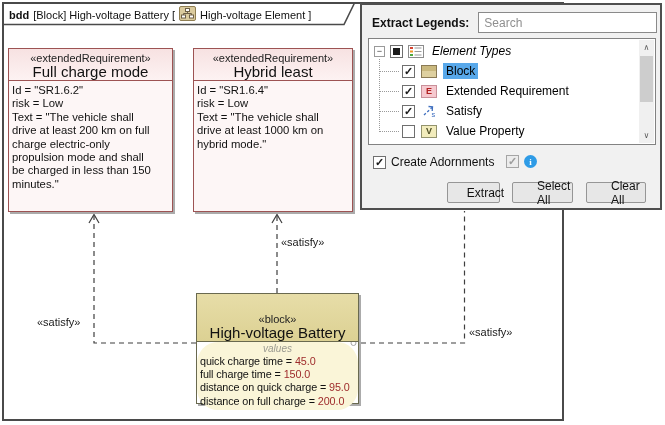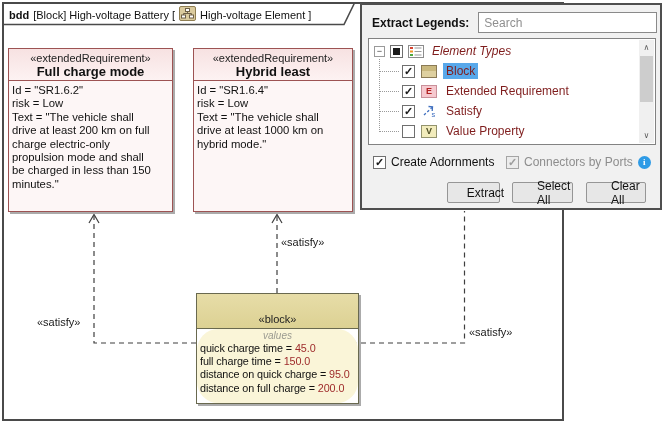--- a/index.html
+++ b/index.html
@@ -21,21 +21,21 @@
   .tab-icon svg{position:absolute;left:1px;top:1px;}
 
   .uml-box{position:absolute;z-index:2;display:flex;flex-direction:column;
            box-shadow:2px 2px 0 #ababab;}
   .req{border:1px solid #9d5353;}
   .req .hd{background:linear-gradient(180deg,#f7e2e2,#fdf2f2);text-align:center;
            padding:3px 2px 2px 2px;border-bottom:1px solid #9d5353;line-height:13px;}
   .req .bd{background:#fdf6f6;flex:1;padding:3px 3px;font-size:11.3px;line-height:13.4px;
            white-space:pre-line;color:#111;}
   .stereo{font-size:11px;color:#222;}
-  .box-name{font-size:13px;font-weight:bold;color:#111;}
+  .box-name{font-size:15px;font-weight:normal;color:#111;}
 
   .blk{border:1px solid #69694f;}
   .blk .hd{background:linear-gradient(180deg,#e7dda8,#dcd193);text-align:center;
            padding:19px 2px 2px 2px;border-bottom:1px solid #69694f;line-height:13px;}
   .blk .bd{background:#faf5d8;flex:1;padding:1px 0 2px 0;border-radius:21px;}
   .compart-label{font-size:10px;color:#9a9a90;font-style:italic;text-align:center;line-height:12px;}
   .val-row{font-size:10.8px;line-height:13.2px;padding-left:3px;letter-spacing:-0.1px;
            white-space:pre;color:#111;}
   .val-row .num{color:#9e2a2a;}
 
@@ -61,21 +61,21 @@
       font-size:11px;line-height:11px;text-align:center;color:#1a1a1a;font-weight:bold;flex:0 0 auto;}
   .cb.indet{display:flex;align-items:center;justify-content:center;}
   .cb.indet::after{content:"";width:7px;height:7px;background:#1c1c1c;display:block;}
   .cb.empty{color:transparent;}
   .ticon{width:16px;height:13px;flex:0 0 auto;position:relative;display:flex;
          align-items:center;justify-content:center;box-sizing:border-box;}
   .icon-legend{border:1px solid #8c8c8c;background:#fff;}
   .icon-block{border:1px solid #8a7a55;background:linear-gradient(180deg,#c9b87e 0 5px,#ded0a0 5px);}
   .icon-extreq{border:1px solid #c9909a;background:#f6c9cf;color:#b02020;font-size:9px;font-weight:bold;}
   .icon-valprop{border:1px solid #93936d;background:#f2ecbc;color:#4f4f26;font-size:9px;font-weight:bold;}
-  .tlabel{font-size:12px;color:#7f1d1d;white-space:nowrap;padding:0 3px;line-height:16px;}
+  .tlabel{font-size:12px;color:#000000;white-space:nowrap;padding:0 3px;line-height:16px;}
   .tlabel.italic{font-style:italic;}
   .tlabel.selected{background:#58a8ea;}
   .guide-v{position:absolute;left:10px;top:20px;height:73px;border-left:1px dotted #9a9a9a;z-index:1;}
   .stub{position:absolute;left:11px;width:19px;border-top:1px dotted #9a9a9a;z-index:1;}
 
   .scrollbar{position:absolute;right:1px;top:1px;bottom:1px;width:15px;background:#f0f0f0;z-index:3;}
   .sb-btn{height:15px;display:flex;align-items:center;justify-content:center;
           font-size:8px;color:#5a5a5a;background:#f0f0f0;}
   .sb-btn.down{position:absolute;bottom:0;left:0;right:0;}
   .sb-thumb{position:absolute;left:1px;right:1px;top:16px;height:46px;background:#cdcdcd;}
@@ -138,20 +138,21 @@
     <div class="bd">Id = "SR1.6.4"
 risk = Low
 Text = "The vehicle shall
 drive at least 1000 km on
 hybrid mode."</div>
   </div>
 
   <div class="uml-box blk" style="left:196px;top:293px;width:161px;height:109px;">
     <div class="hd">
       <div class="stereo">«block»</div>
+      <div class="box-name">High-voltage Battery</div>
     </div>
     <div class="bd">
       <div class="compart-label">values</div>
       <div class="val-row"><span>quick charge time</span><span> = </span><span class="num">45.0</span></div>
       <div class="val-row"><span>full charge time</span><span> = </span><span class="num">150.0</span></div>
       <div class="val-row"><span>distance on quick charge</span><span> = </span><span class="num">95.0</span></div>
       <div class="val-row"><span>distance on full charge</span><span> = </span><span class="num">200.0</span></div>
     </div>
   </div>
 
@@ -225,21 +226,20 @@
       </div>
     </div>
 
     <div class="opts">
       <div class="opt" style="left:11px;">
         <span class="cb">✓</span>
         <span>Create Adornments</span>
       </div>
       <div class="opt disabled" style="left:144px;">
         <span class="cb">✓</span>
-        <span>Connectors by Ports</span>
         <span class="info-dot">i</span>
       </div>
     </div>
 
     <div class="pbtn" style="left:85px;width:53px;">Extract</div>
     <div class="pbtn" style="left:150px;width:61px;">Select All</div>
     <div class="pbtn" style="left:224px;width:60px;">Clear All</div>
   </div>
 
 </div>

